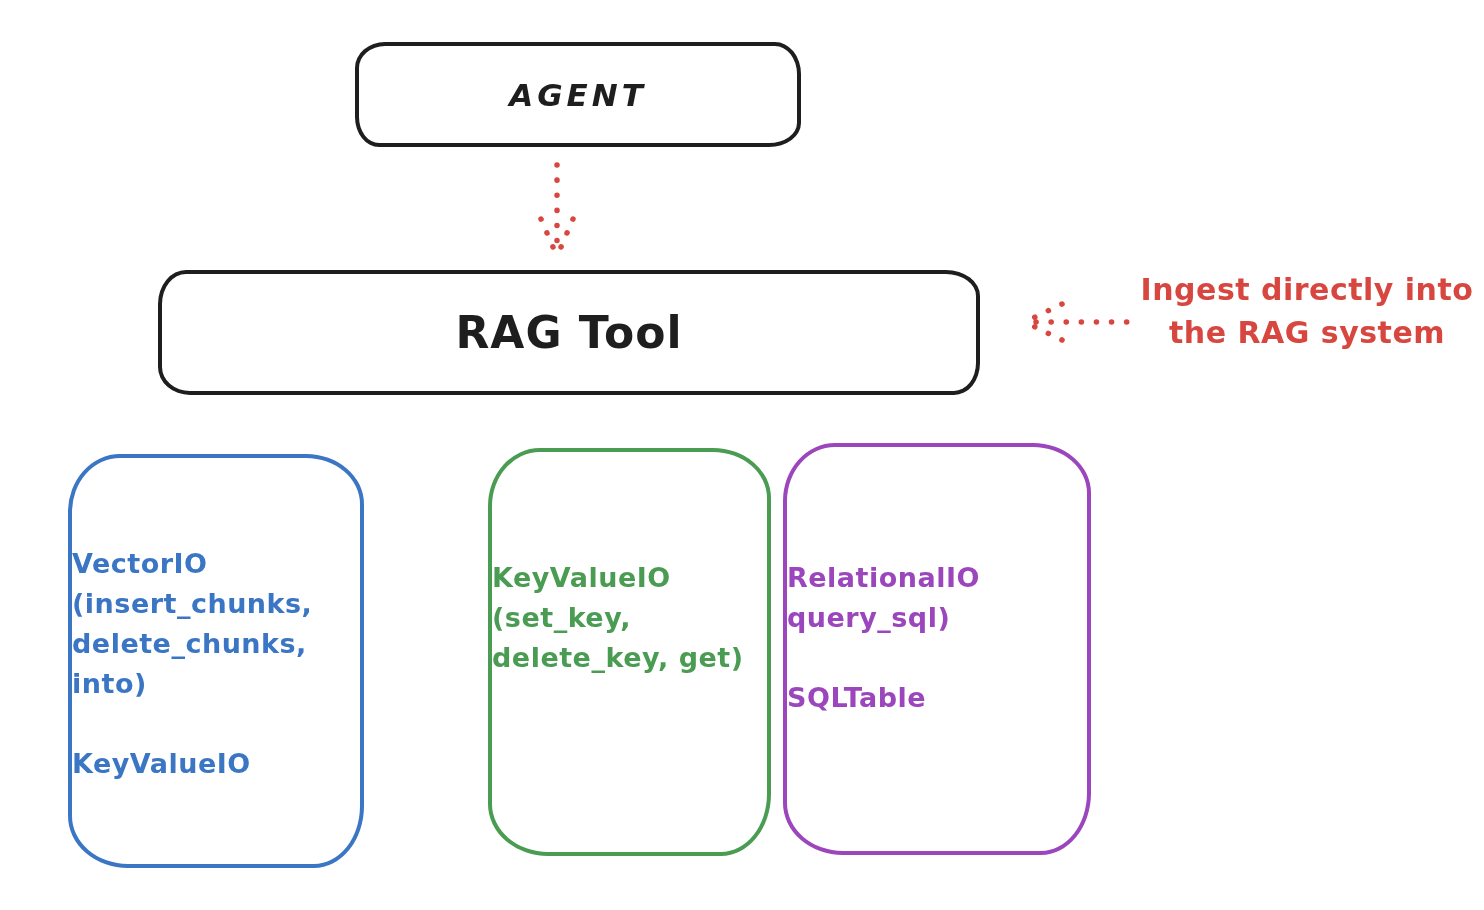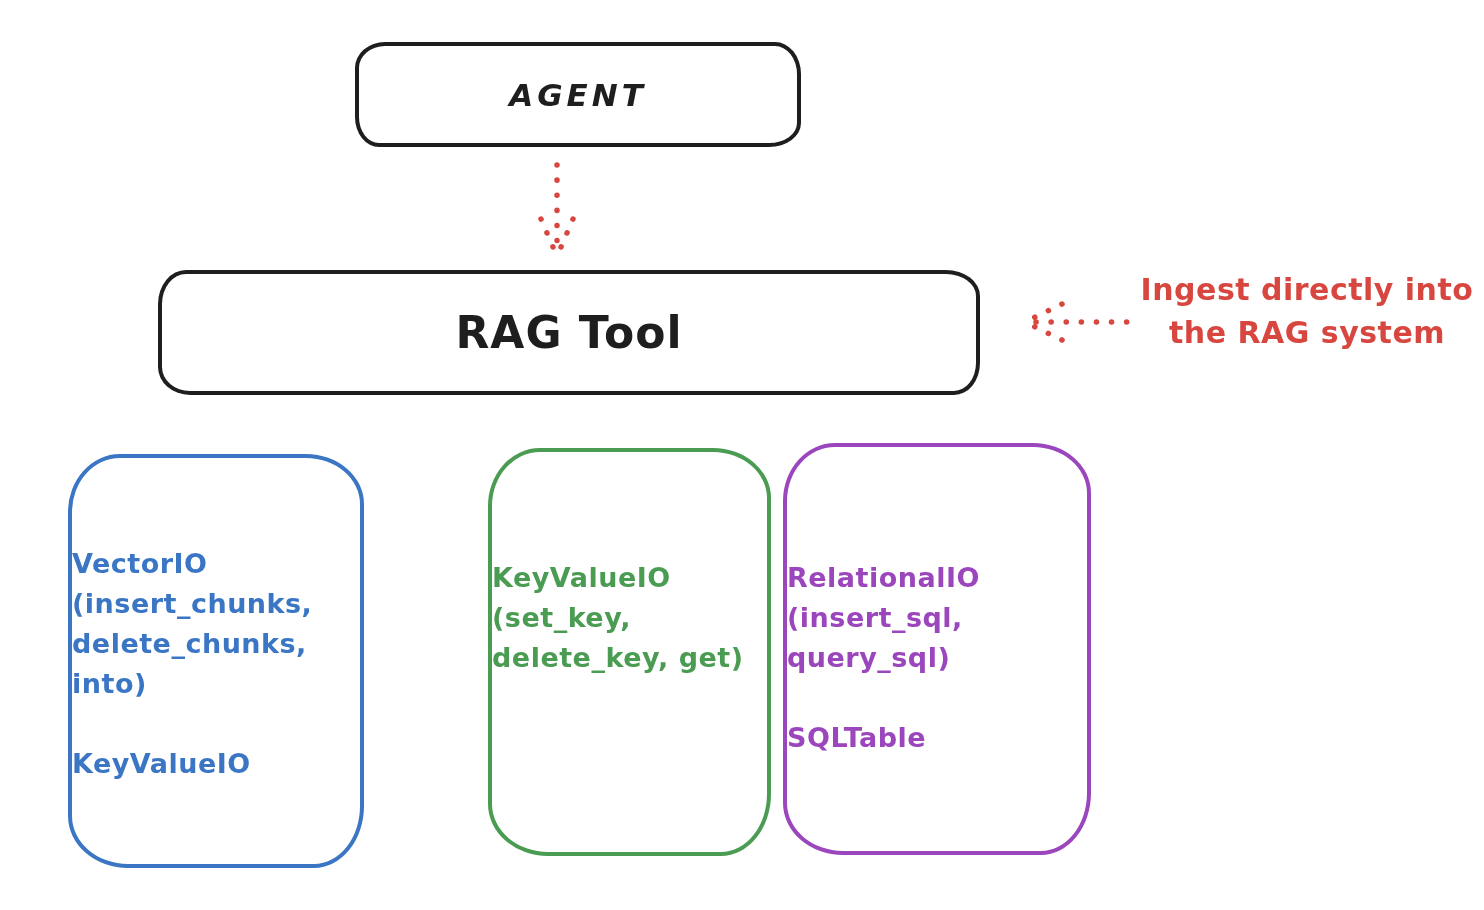--- a/index.html
+++ b/index.html
@@ -130,18 +130,17 @@
   </div>
 
   <div class="store store-keyvalue">
     <div>KeyValueIO</div>
     <div>(set_key,</div>
     <div>delete_key, get)</div>
   </div>
 
   <div class="store store-relational">
     <div>RelationalIO</div>
-    <div>(insert_sql,</div>
     <div>query_sql)</div>
     <div class="index-line">SQLTable</div>
   </div>
 
 </div>
 
 </body></html>

